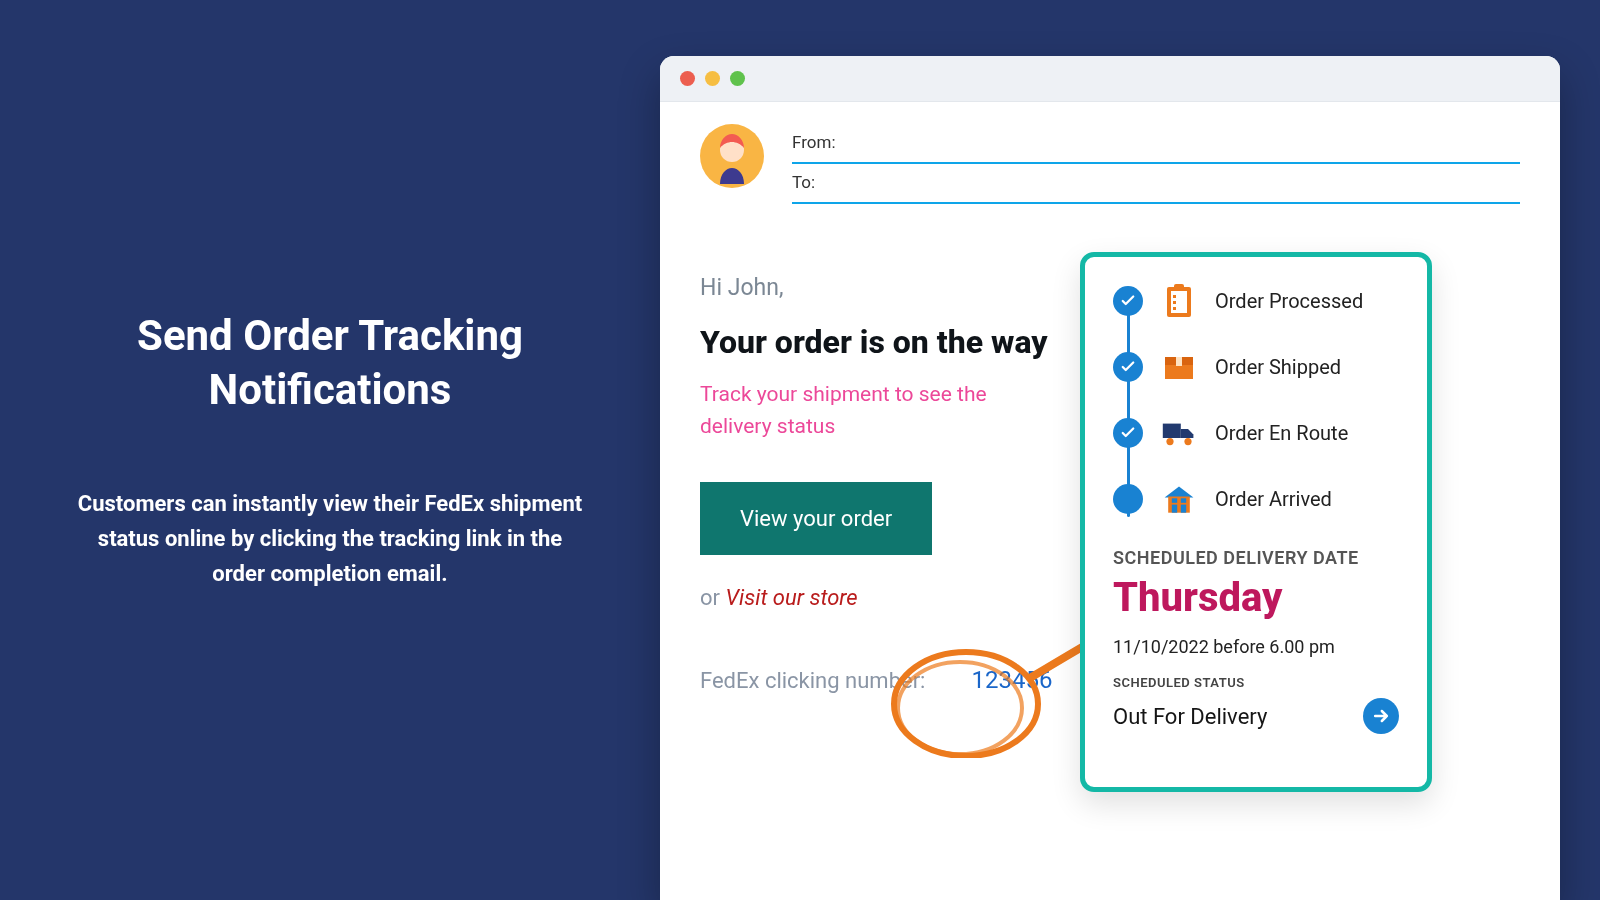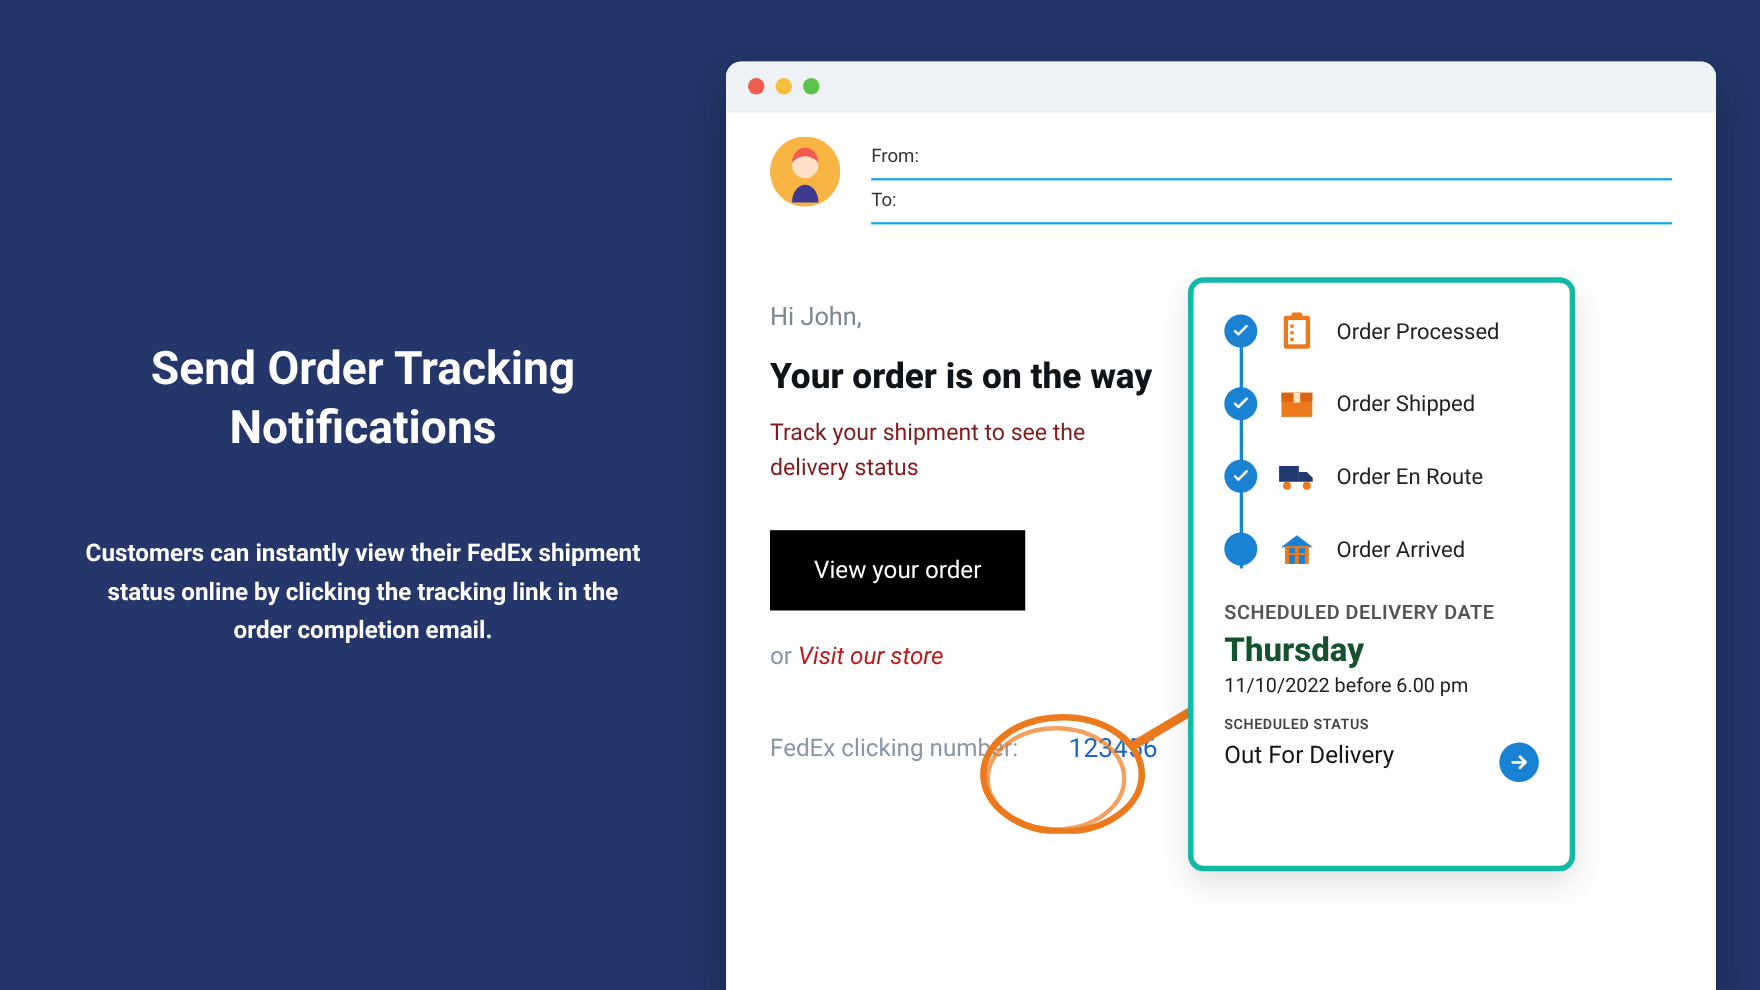--- a/index.html
+++ b/index.html
@@ -12,40 +12,40 @@
   .titlebar { height:46px; background:#eef1f5; border-bottom:1px solid #e3e7ec; display:flex; align-items:center; padding:0 20px; gap:10px; }
   .dot { width:15px; height:15px; border-radius:50%; }
   .dot.r{background:#ec5e4f;} .dot.y{background:#f6be42;} .dot.g{background:#5fc24c;}
   .content { padding:22px 40px 0 40px; position:relative; }
   .email-header { display:flex; align-items:flex-start; gap:28px; margin-bottom:70px; }
   .avatar { width:64px; height:64px; flex:0 0 64px; }
   .fields { flex:1; }
   .field-row { border-bottom:2px solid #0ea5e9; padding:8px 0 10px; font-size:17px; color:#333; }
   .greeting { font-size:23px; color:#7b8794; margin-bottom:22px; }
   .headline { font-size:32px; font-weight:800; color:#0f1419; margin-bottom:18px; }
-  .subtext  { font-size:21px; color:#7f1d1d; line-height:1.5; max-width:340px; margin-bottom:40px; }
-  .view-btn { display:inline-block; padding:24px 40px; background:#000000; color:#fff; font-size:22px; font-weight:400; border:none; cursor:pointer; margin-bottom:30px; }
+  .subtext  { font-size:21px; color:#ec4899; line-height:1.5; max-width:340px; margin-bottom:40px; }
+  .view-btn { display:inline-block; padding:24px 40px; background:#0f766e; color:#fff; font-size:22px; font-weight:400; border:none; cursor:pointer; margin-bottom:30px; }
   .or-line  { font-size:22px; color:#8a95a5; margin-bottom:50px; }
   .or-line a{ color:#b91c1c; text-decoration:none;font-style:italic; }
   .tracking-line { font-size:22px; color:#8a95a5; display:flex; align-items:center; gap:28px; }
   .tracking-num  { color:#1a66c9; font-size:24px; position:relative; padding:6px 18px; }
   .scribble { position:absolute; left:220px; top:476px; width:330px; height:180px; pointer-events:none; }
   .panel { position:absolute; left:1080px; top:252px; width:352px; height:540px; background:#fff; border:5px solid #14b8a6; border-radius:14px; box-shadow:0 12px 30px rgba(0,0,0,.12); padding:26px 28px 20px; }
   .steps { position:relative; }
   .step  { display:flex; align-items:center; gap:18px; margin-bottom:30px; position:relative; }
   .node  { width:30px; height:30px; border-radius:50%; background:#1982d2; display:flex; align-items:center; justify-content:center; position:relative; z-index:2; }
   .node svg { width:18px; height:18px; }
   .line  { position:absolute; left:14px; top:14px; width:3px; height:220px; background:#1982d2; z-index:1; border-radius:2px; }
   .step-icon { width:36px; height:36px; display:flex; align-items:center; justify-content:center; }
   .step-label { font-size:20px; color:#222; }
   .sched-label { font-size:18px; color:#555; letter-spacing:.5px; margin:30px 0 6px; font-weight:600; }
-  .sched-day   { font-size:30px; font-weight:800; color:#14532d; margin-bottom:4px; }
+  .sched-day   { font-size:40px; font-weight:800; color:#be185d; margin-bottom:15px; }
   .sched-time  { font-size:18px; color:#222; margin-bottom:18px; }
   .status-label{ font-size:13px; color:#444; letter-spacing:.5px; font-weight:600; margin-bottom:8px; }
-  .status-row  { display:flex; justify-content:space-between; }
+  .status-row  { display:flex; align-items:center; justify-content:space-between; }
   .status-txt  { font-size:22px; color:#151515; }
   .arrow-btn   { width:36px; height:36px; border-radius:50%; background:#1982d2; display:flex; align-items:center; justify-content:center; }
 </style>
 </head>
 <body>
 
 <div class="left">
   <h1>Send Order Tracking Notifications</h1>
   <p>Customers can instantly view their FedEx shipment status online by clicking the tracking link in the order completion email.</p>
 </div>

